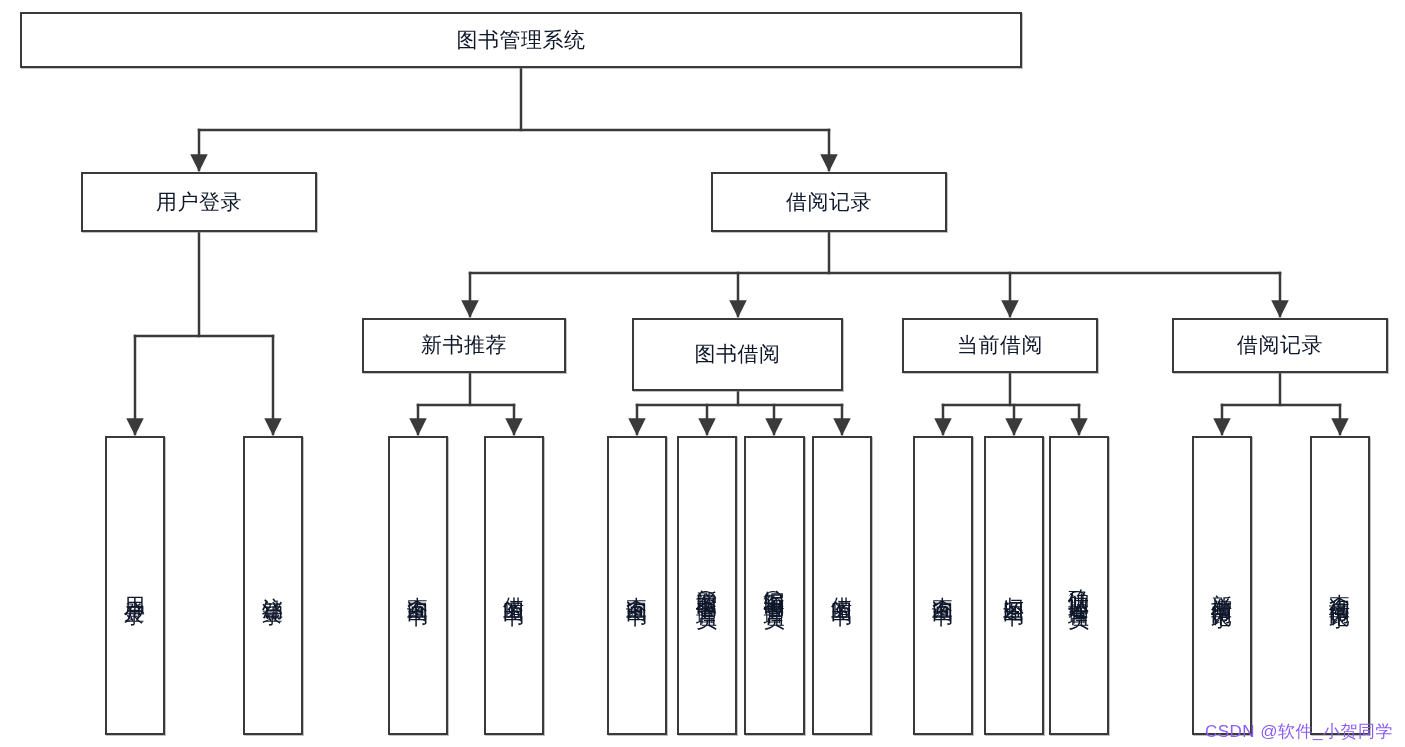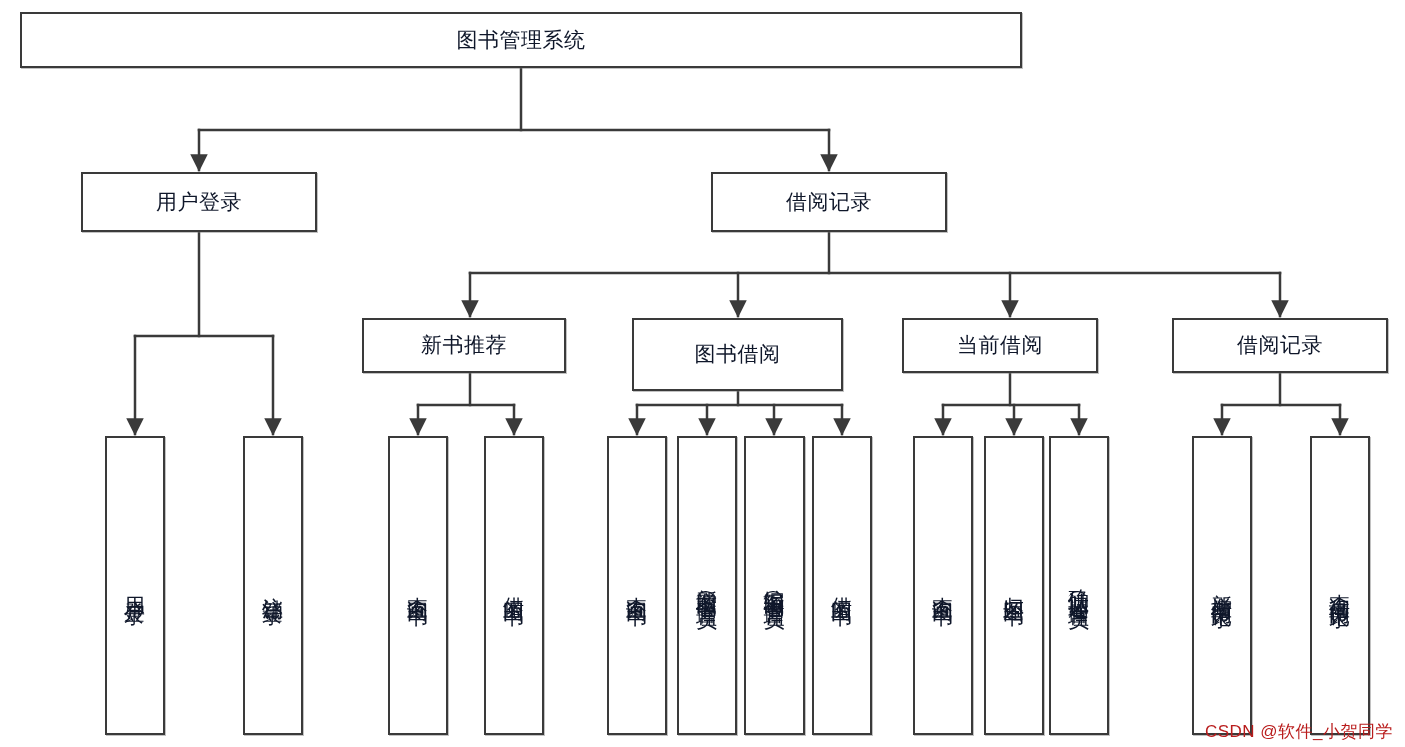--- a/index.html
+++ b/index.html
@@ -57,21 +57,21 @@
     font-size: 21px;
     letter-spacing: 3px;
     line-height: 1;
     max-height: 100%;
   }
   #watermark {
     position: absolute;
     right: 12px;
     bottom: 4px;
     font-size: 17px;
-    color: #b91c1c;
+    color: #8b5cf6;
     letter-spacing: 0.5px;
     white-space: nowrap;
     pointer-events: none;
   }
 </style>
 </head>
 <body>
 
 <div id="diagram-root">
 

